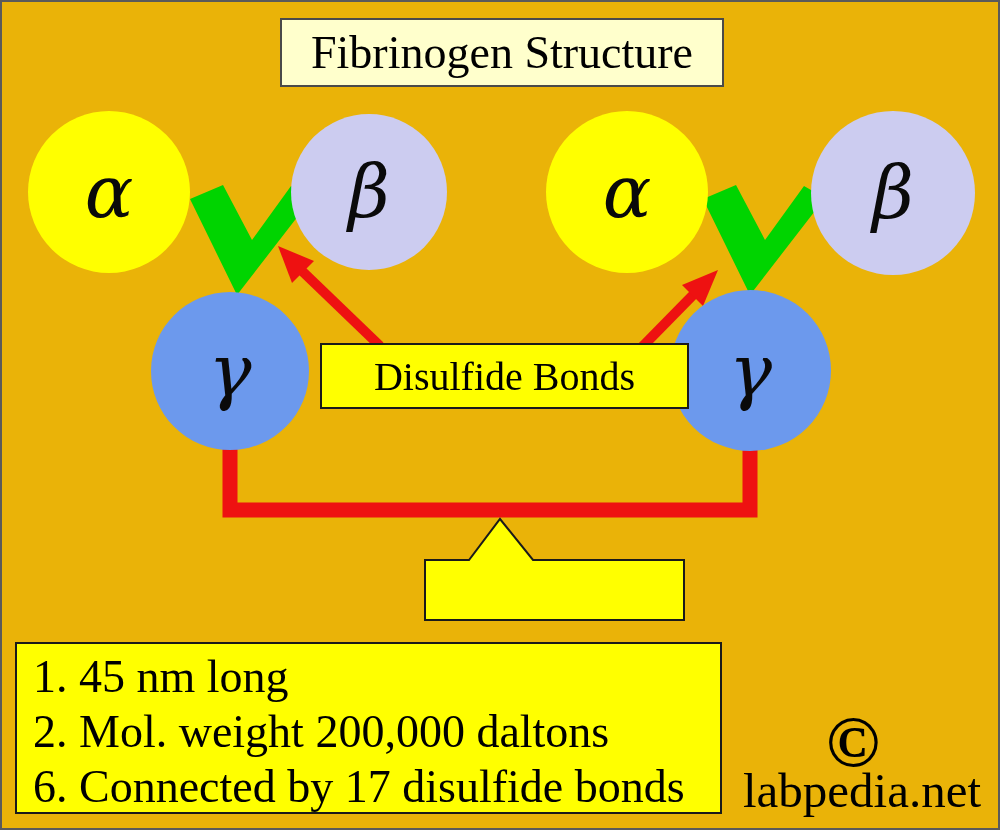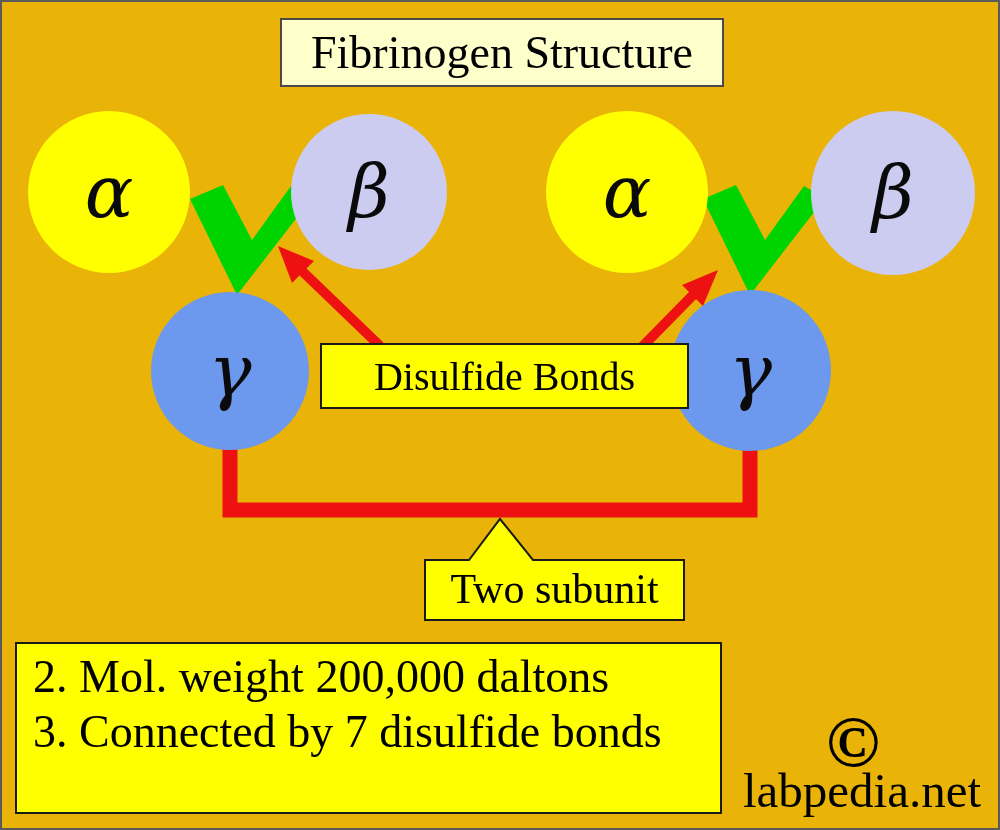--- a/index.html
+++ b/index.html
@@ -101,25 +101,23 @@
     <span class="greek">γ</span>
   </div>
   <div class="circle c-blue gamma-right">
     <span class="greek">γ</span>
   </div>
 
   <div class="label-box disulfide-box">
     <span>Disulfide Bonds</span>
   </div>
 
-  <div class="label-box two-subunit-text">
-    <span>Two subunit</span>
-  </div>
 
   <div class="info-box">
+    <div>1. 45 nm long</div>
     <div>2. Mol. weight 200,000 daltons</div>
-    <div>3. Connected by 7 disulfide bonds</div>
+    <div>6. Connected by 17 disulfide bonds</div>
   </div>
 
   <div class="copyright-symbol">©</div>
   <div class="site-name">labpedia.net</div>
 
 </div>
 
 </body></html>

